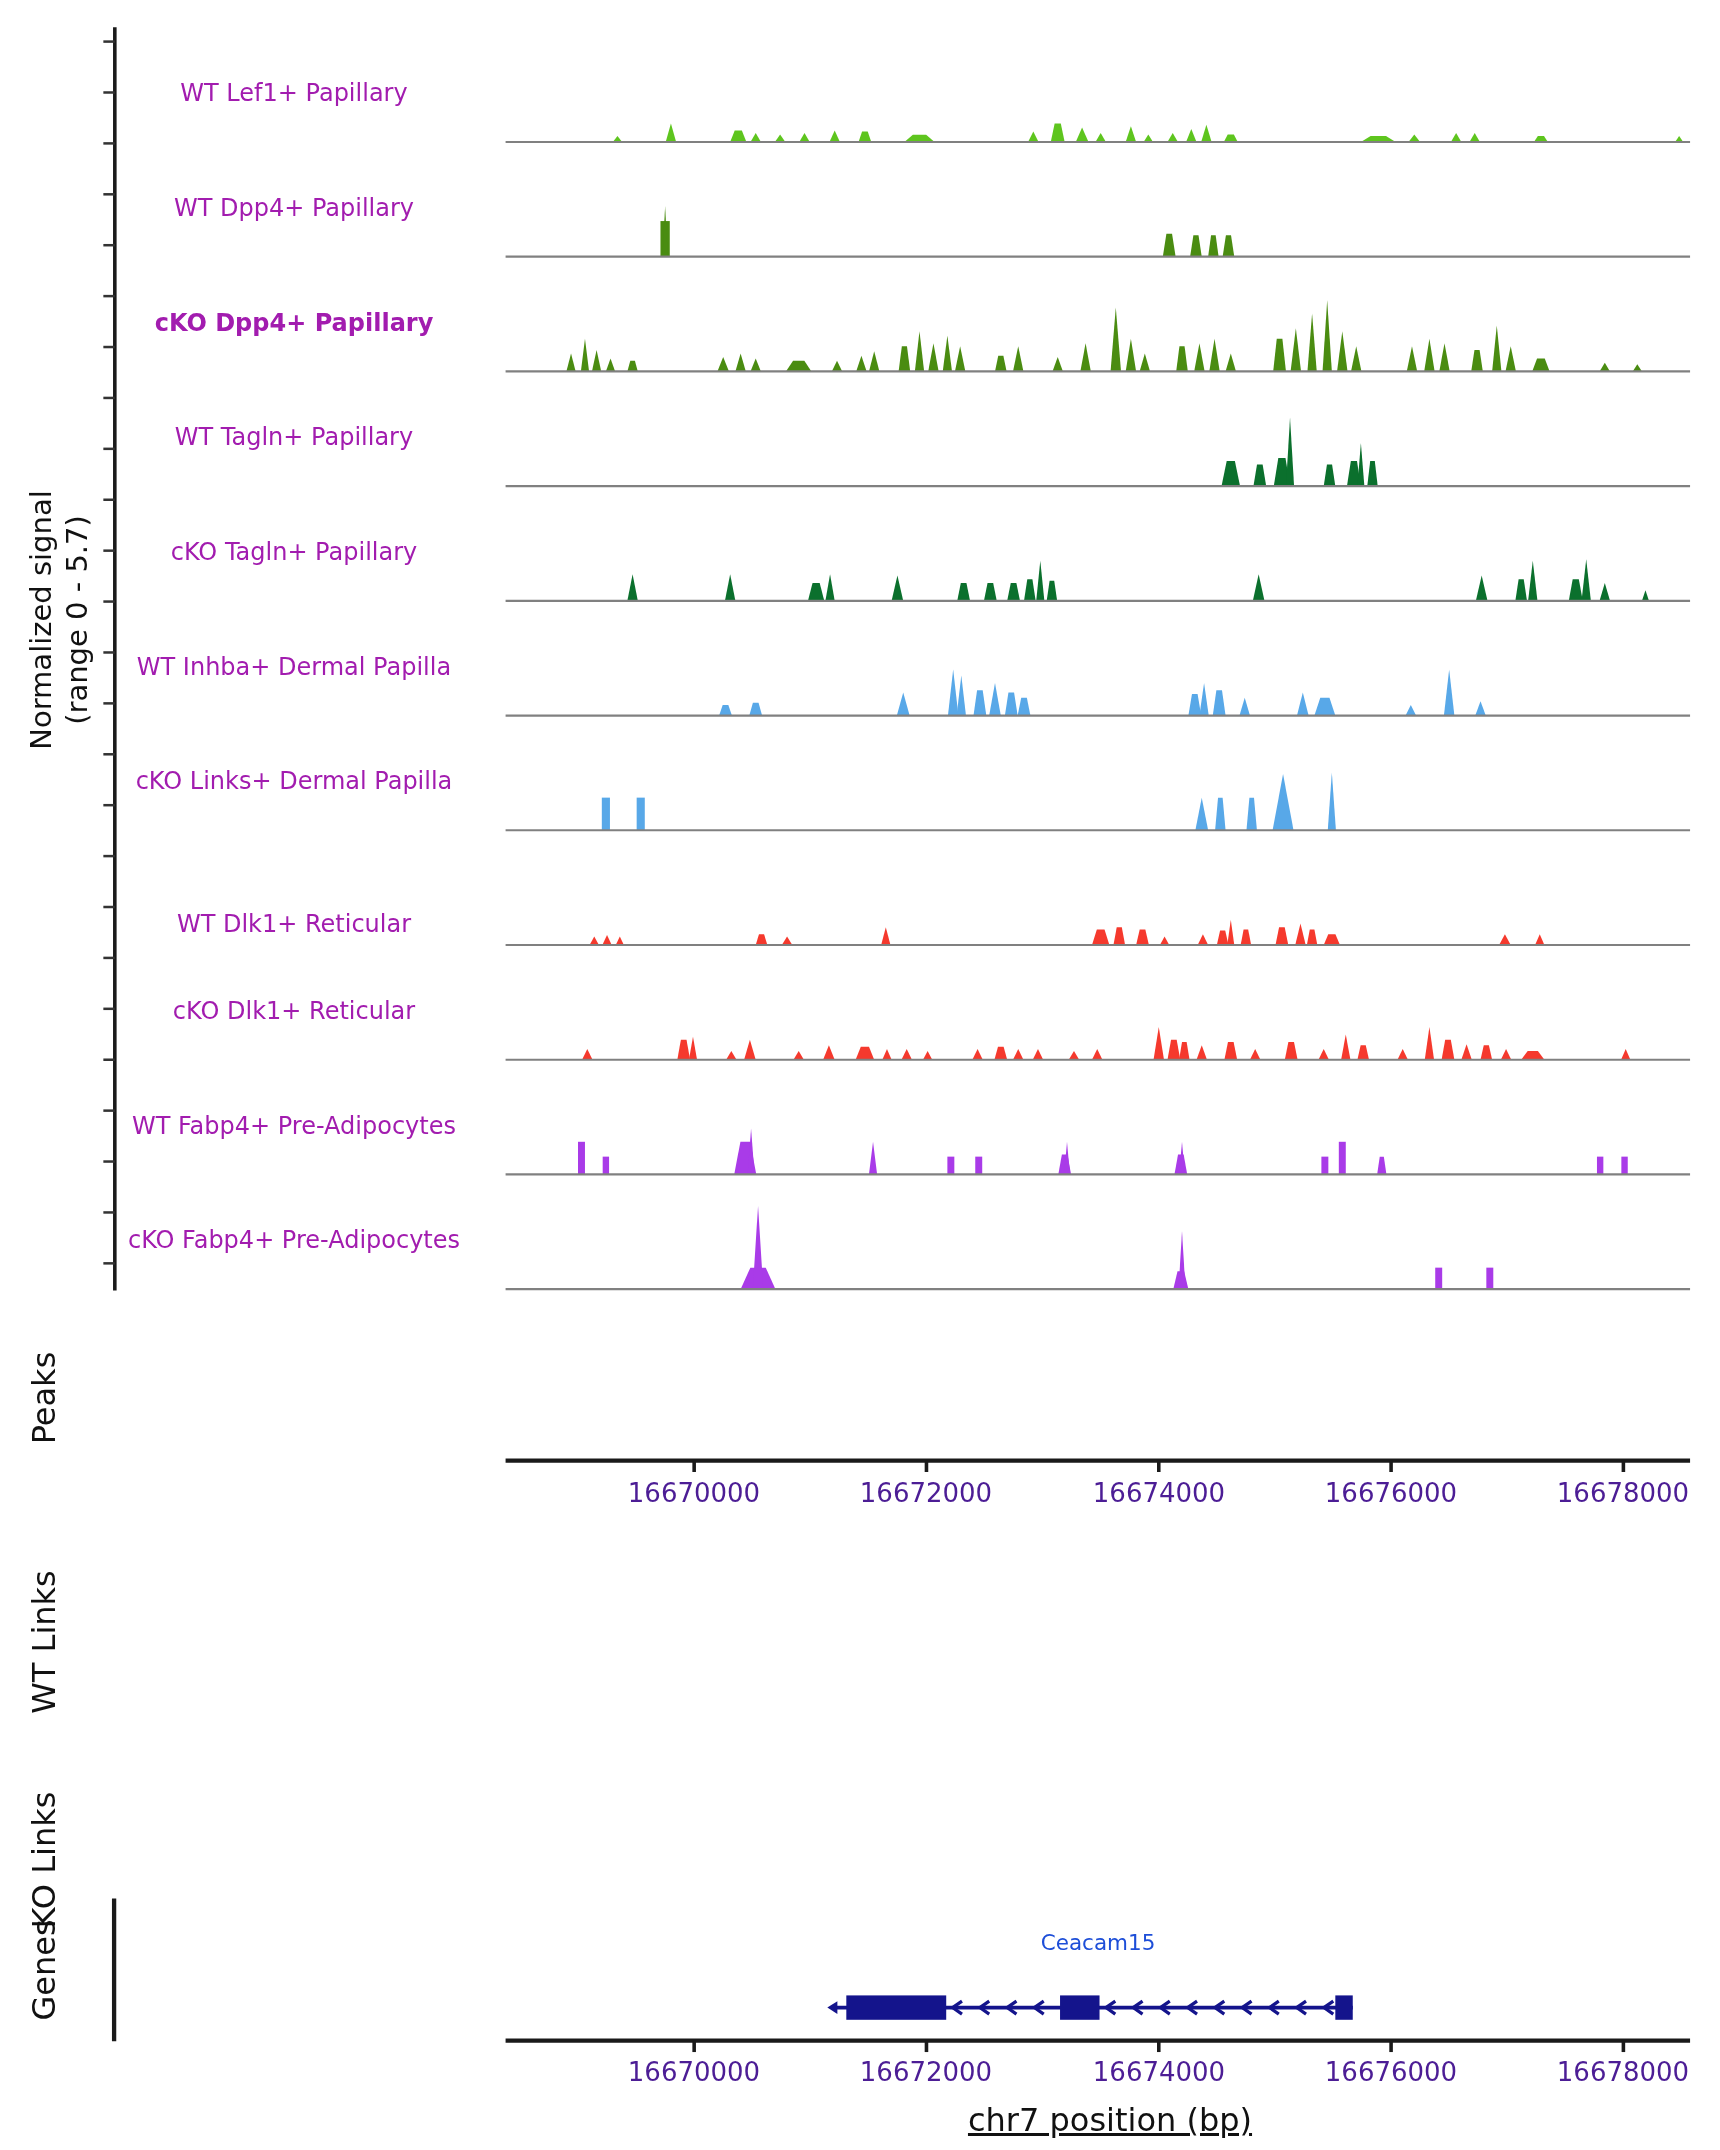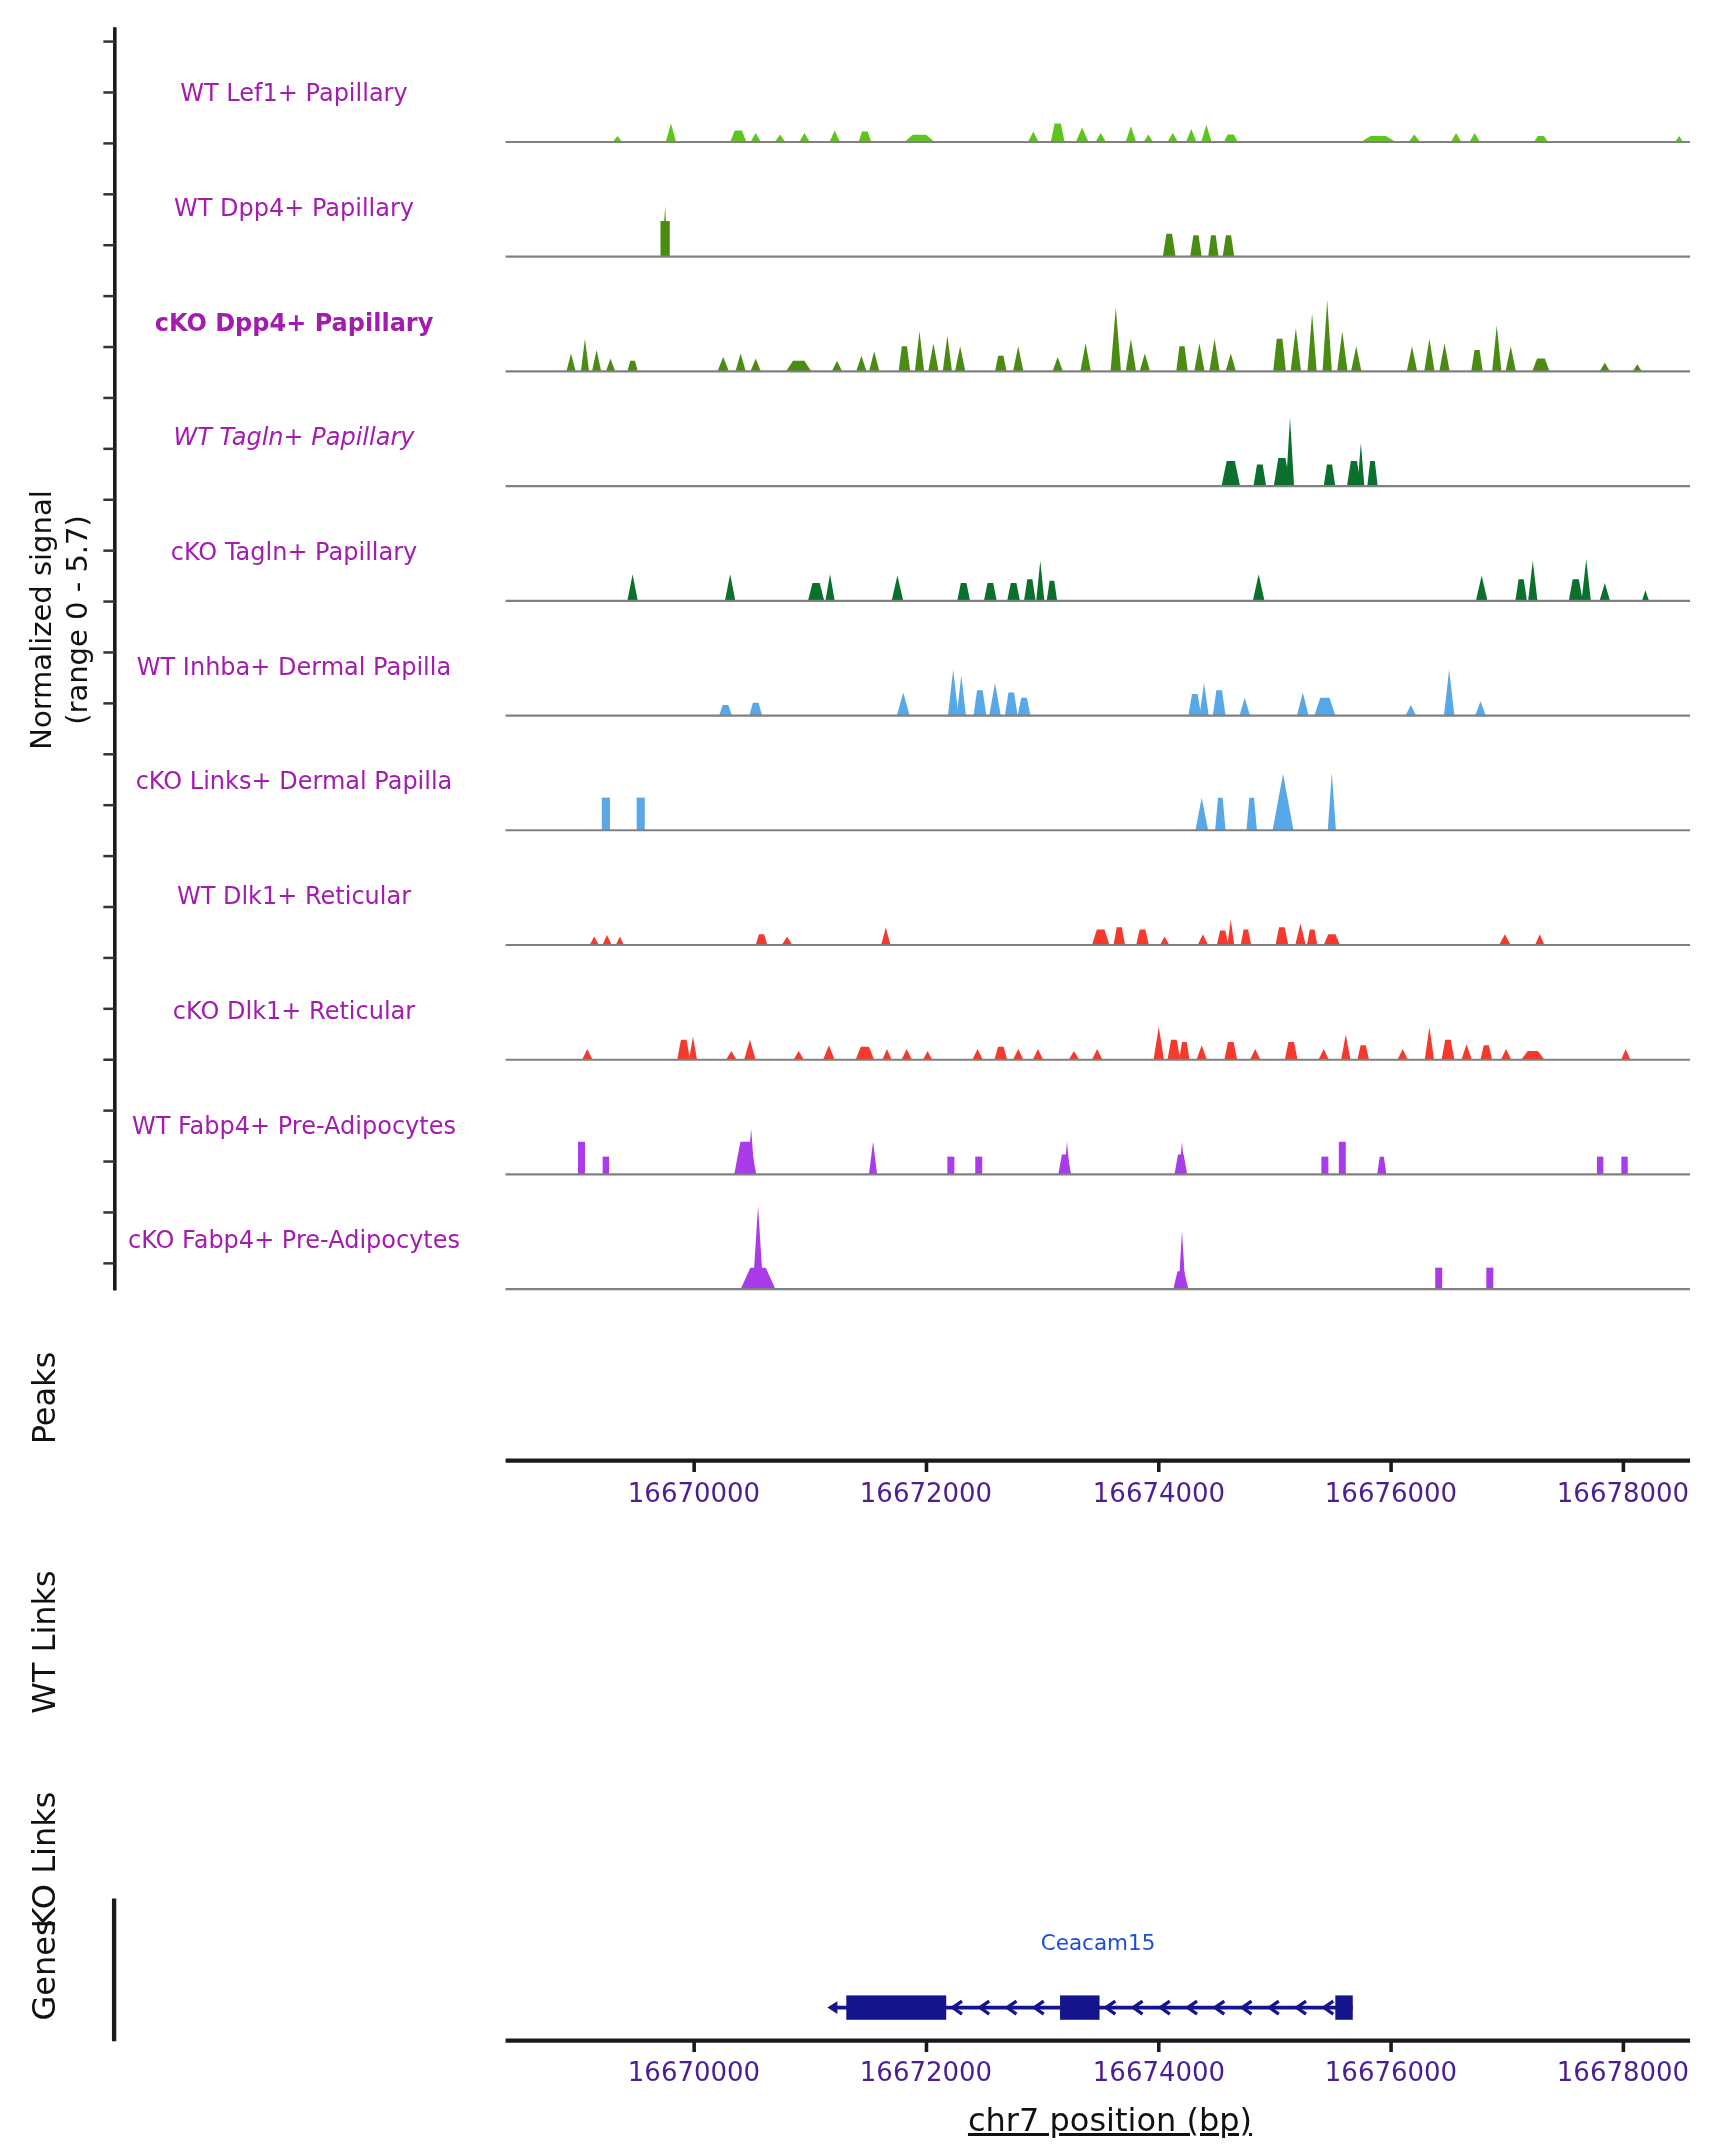--- a/index.html
+++ b/index.html
@@ -293,25 +293,25 @@
 
   <div class="ylabel" style="left:59px;top:620px;">
     <div>Normalized signal</div>
     <div>(range 0 - 5.7)</div>
   </div>
 
   <div id="track-labels">
       <div class="track-label" style="top: 93px;">WT Lef1+ Papillary</div>
       <div class="track-label" style="top: 208px;">WT Dpp4+ Papillary</div>
       <div class="track-label" style="top: 323px; font-weight: bold;">cKO Dpp4+ Papillary</div>
-      <div class="track-label" style="top: 437px; font-style: italic;">WT Tagln+ Papillary</div>
+      <div class="track-label" style="top: 437px;">WT Tagln+ Papillary</div>
       <div class="track-label" style="top: 552px;">cKO Tagln+ Papillary</div>
       <div class="track-label" style="top: 667px;">WT Inhba+ Dermal Papilla</div>
       <div class="track-label" style="top: 781px;">cKO Links+ Dermal Papilla</div>
-      <div class="track-label" style="top: 896px;">WT Dlk1+ Reticular</div>
+      <div class="track-label" style="top: 924px;">WT Dlk1+ Reticular</div>
       <div class="track-label" style="top: 1011px;">cKO Dlk1+ Reticular</div>
       <div class="track-label" style="top: 1126px;">WT Fabp4+ Pre-Adipocytes</div>
       <div class="track-label" style="top: 1240px;">cKO Fabp4+ Pre-Adipocytes</div>
     </div>
 
   <div class="vlabel" style="left:44px;top:1398px;">Peaks</div>
   <div class="vlabel" style="left:44px;top:1642px;">WT Links</div>
   <div class="vlabel" style="left:44px;top:1860px;">KO Links</div>
   <div class="vlabel" style="left:44px;top:1970px;">Genes</div>
 

